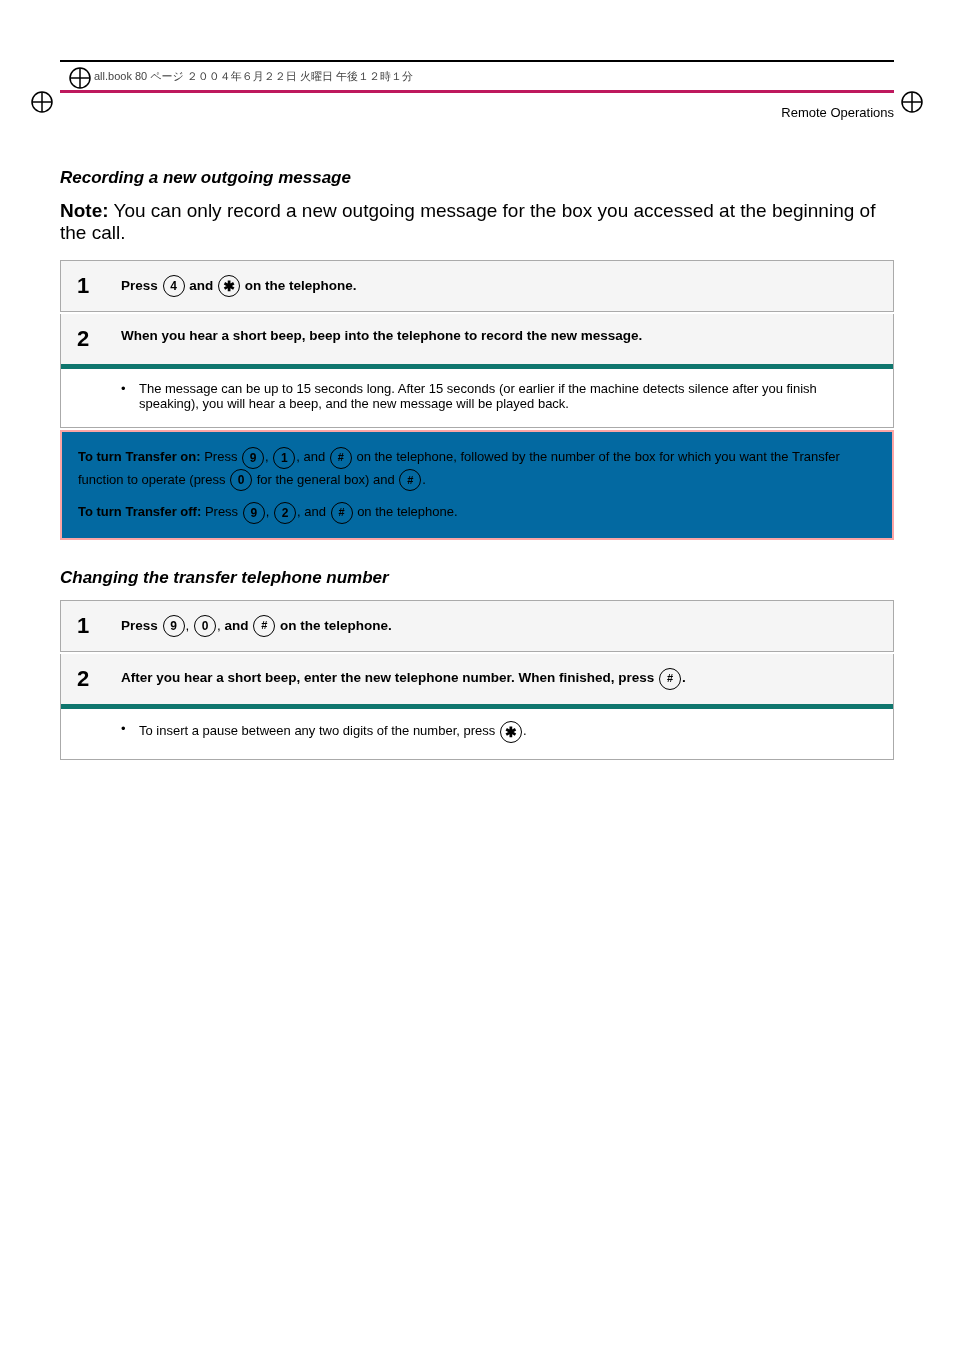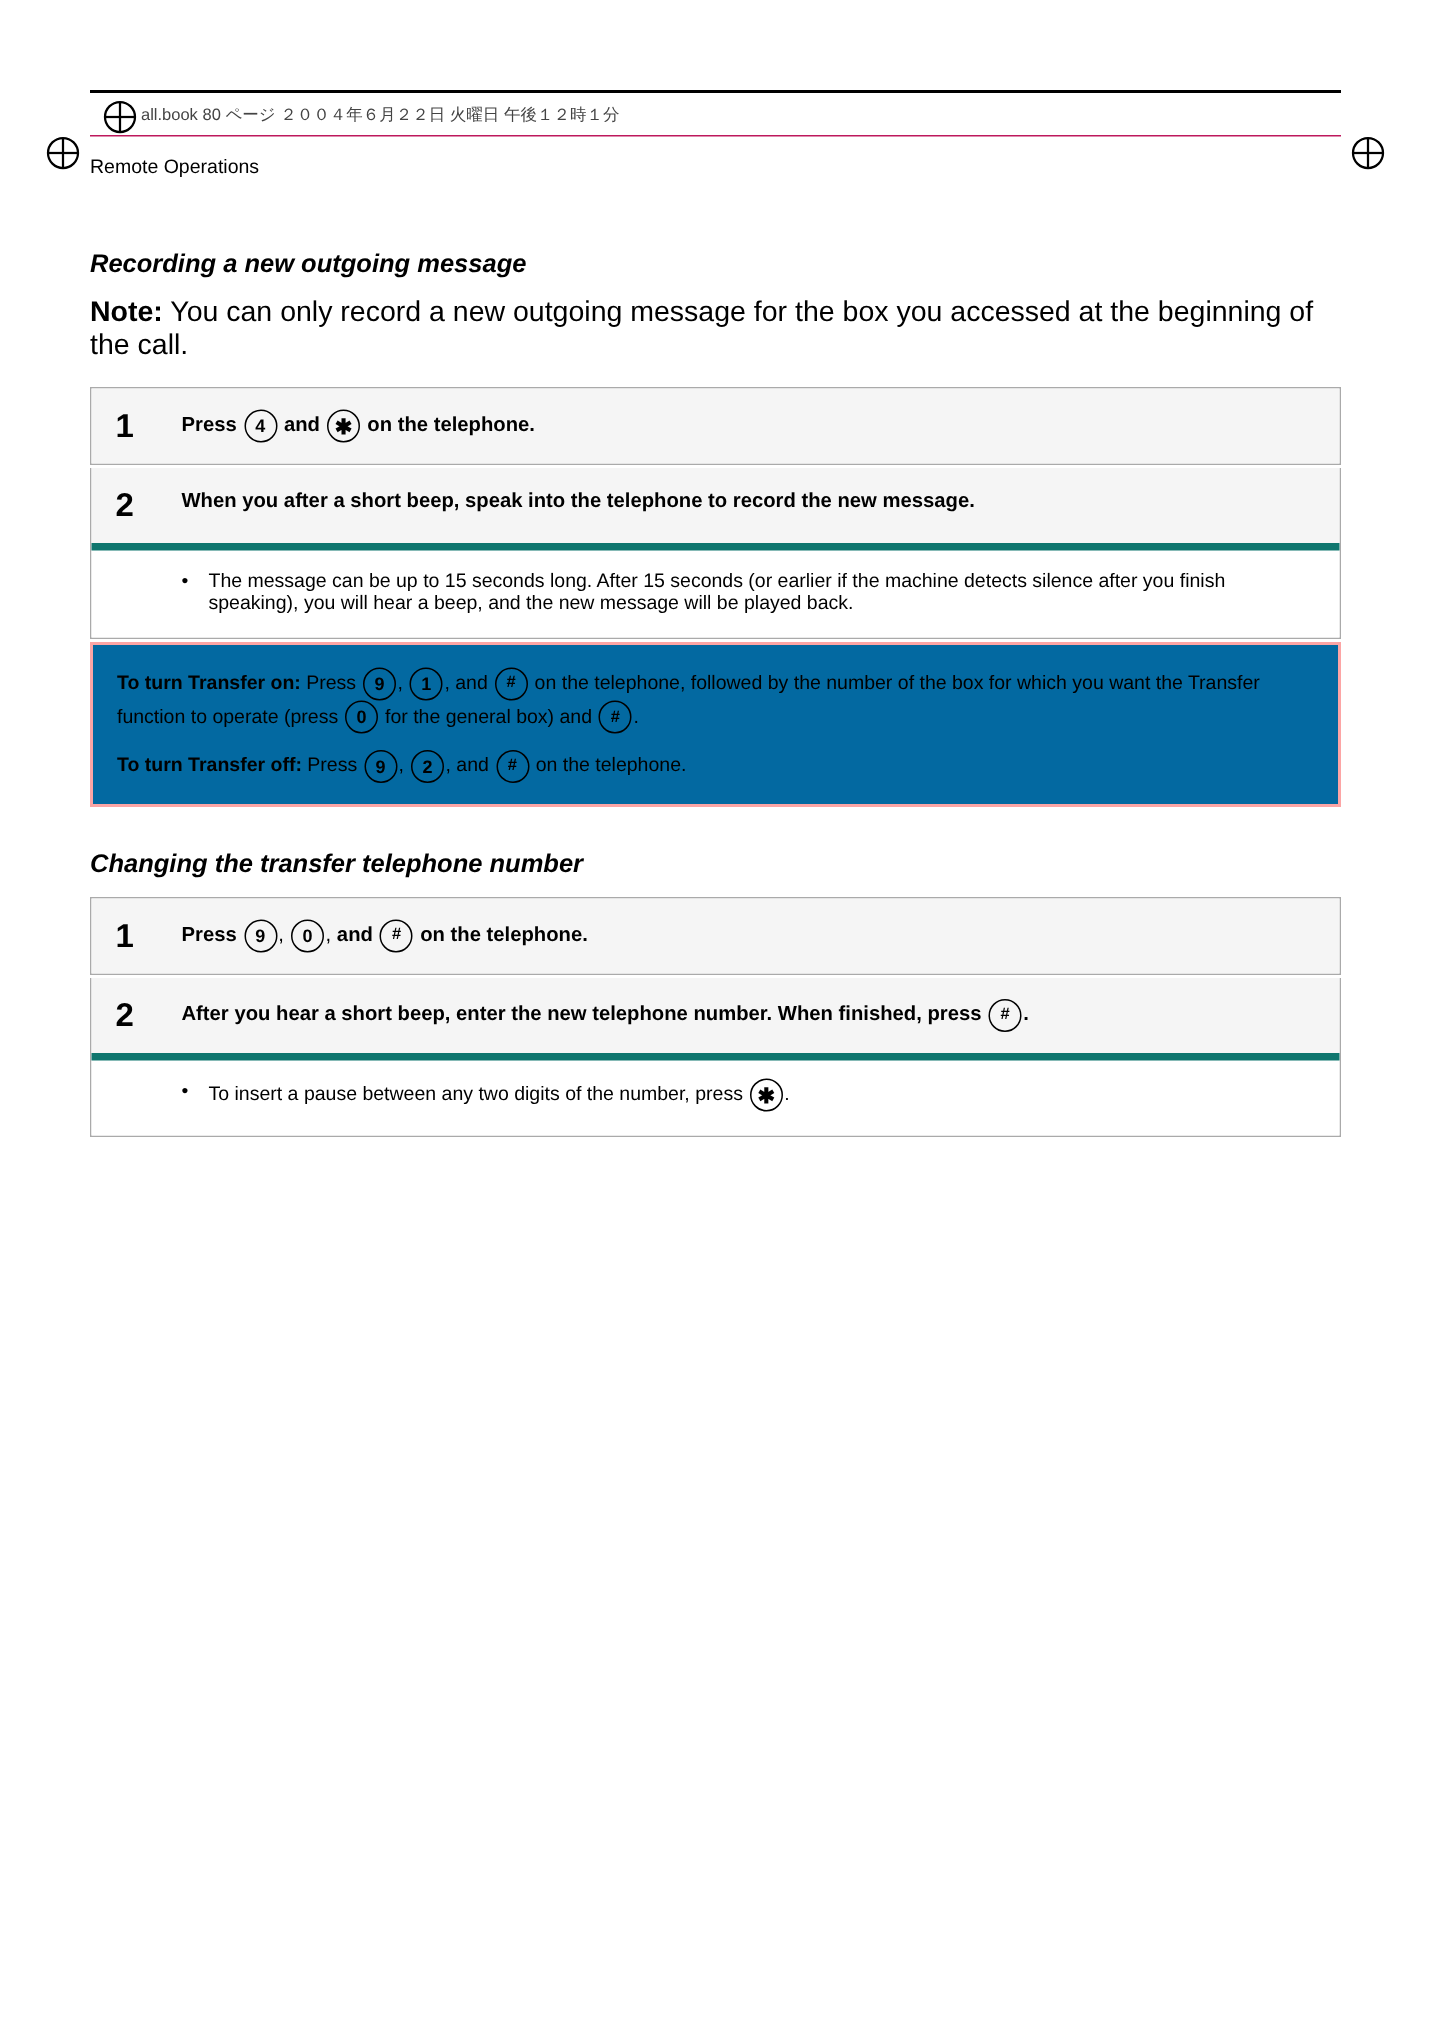--- a/index.html
+++ b/index.html
@@ -16,41 +16,42 @@
     .page {
       width: 954px;
       min-height: 1351px;
       padding: 0;
       position: relative;
     }
 
     
     .header-bar {
       border-top: 2px solid #000;
-      border-bottom: 1px solid #be185d;
+      border-bottom: 3px solid #be185d;
       margin: 60px 60px 0 60px;
       padding: 4px 8px;
       display: flex;
       align-items: center;
       font-size: 11px;
       color: #333;
       position: relative;
       text-align: center;
     }
 
     .header-bar-text {
       font-size: 11px;
       color: #444;
       margin-left: 6px;
     }
 
     .section-label {
       margin: 12px 60px 0 60px;
       font-size: 13px;
       color: #000;
+      text-align: right;
     }
 
     .content {
       margin: 0 60px;
       padding-top: 20px;
     }
 
     
     .section-title {
       font-size: 17px;
@@ -217,21 +218,21 @@
             </span>
           <strong> on the telephone.</strong>
         </div>
       </div>
     </div>
 
     <div class="step-block">
       <div class="step-row">
         <div class="step-number">2</div>
         <div class="step-content">
-          <strong>When you after a short beep, speak into the telephone to record the new message.</strong>
+          <strong>When you hear a short beep, beep into the telephone to record the new message.</strong>
         </div>
       </div>
       <div class="step-detail">
         <div class="bullet-item">
           <span>The message can be up to 15 seconds long. After 15 seconds (or earlier if the machine detects silence after you finish speaking), you will hear a beep, and the new message will be played back.</span>
         </div>
       </div>
     </div>
 
 

